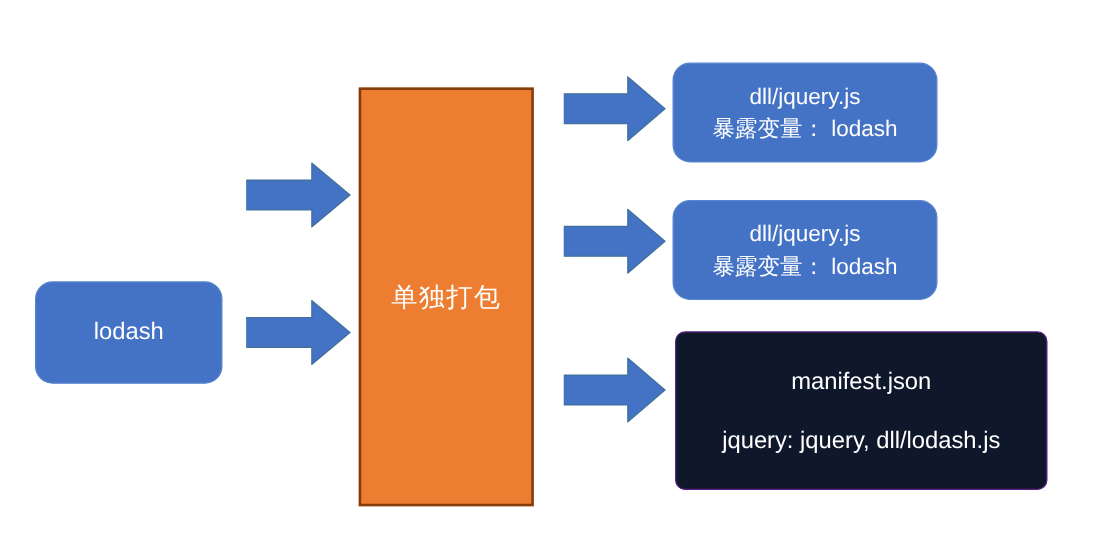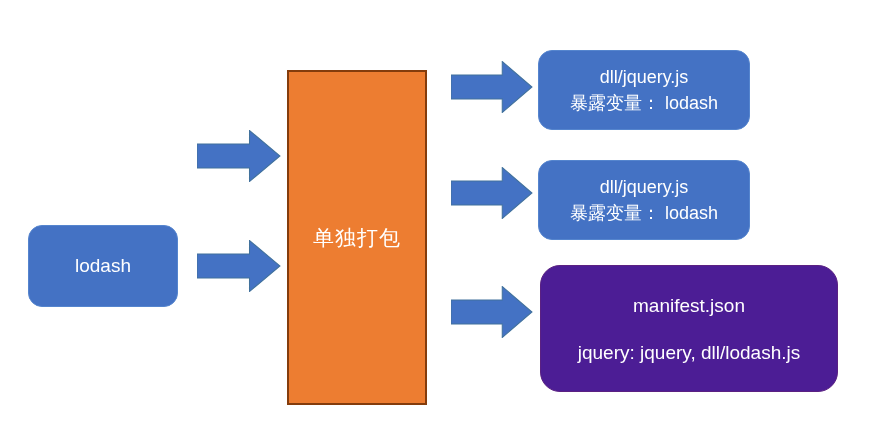--- a/index.html
+++ b/index.html
@@ -29,23 +29,23 @@
     background: #4472C4;
     border: 1px solid #5585CE;
     border-radius: 14px;
   }
   .node-orange {
     background: #ED7D31;
     border: 2px solid #843C0C;
     border-radius: 0;
   }
   .node-purple {
-    background: #4c1d95;
+    background: #0f172a;
     border: 1px solid #5B2182;
-    border-radius: 20px;
+    border-radius: 8px;
     gap: 20px;
   }
   .input-node { font-size: 19px; }
   .process-node { font-size: 21px; letter-spacing: 1px; margin-top: 32px; }
   .output-node { font-size: 18px; line-height: 26px; }
   .manifest-node { font-size: 19px; line-height: 27px; }
   .arrow {
     position: absolute;
   }
   .arrow svg { display: block; width: 100%; height: 100%; }

